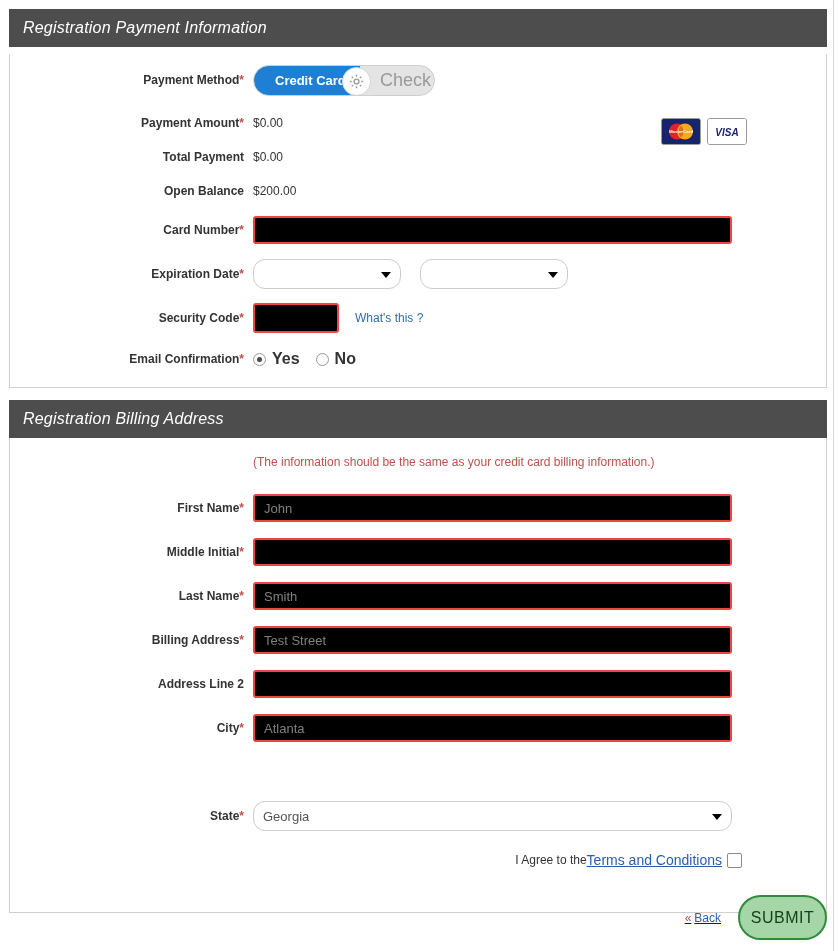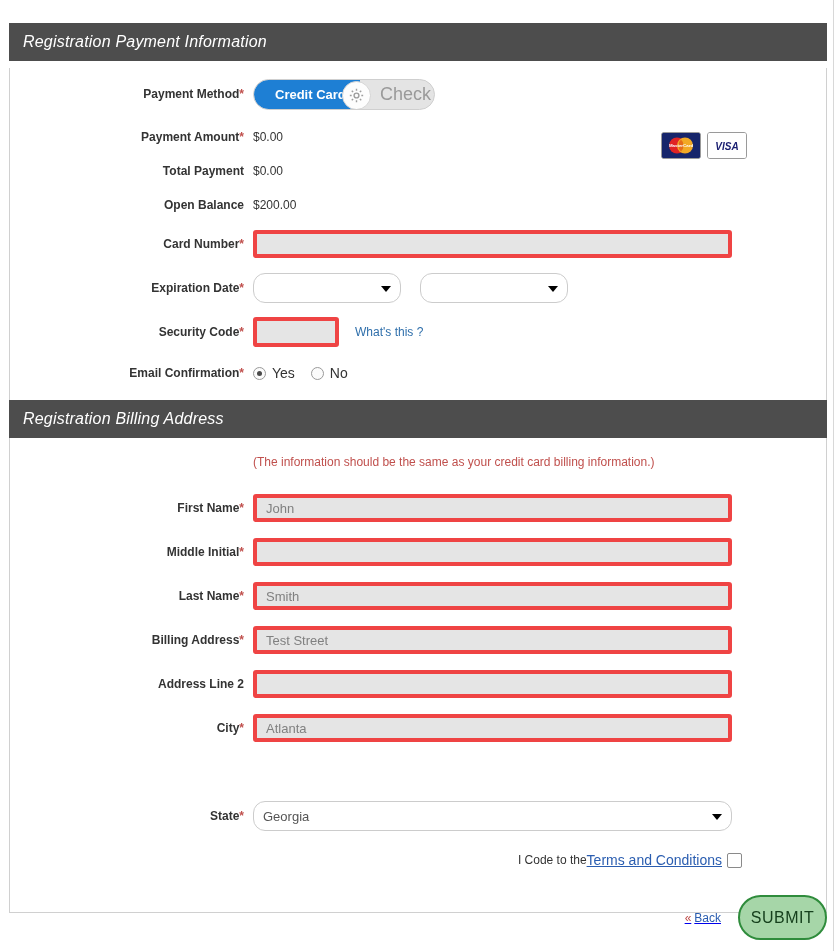--- a/index.html
+++ b/index.html
@@ -55,23 +55,23 @@
     flex: none;
   }
   .req { color: #c0504d; font-weight: bold; }
   .val {
     font-size: 12px;
     color: #333333;
   }
 
   input.txt, .txtbox {
     height: 28px;
-    border: 4px solid #ef4444;
+    border: 2px solid #ef4444;
     border-radius: 3px;
-    background: #e5e5e5;
+    background: #000000;
     font-family: "Liberation Sans", sans-serif;
     font-size: 13px;
     color: #808080;
     padding: 0 9px;
     outline: none;
   }
   input.txt::placeholder { color: #808080; opacity: 1; }
   .w-wide { width: 479px; }
   .w-small { width: 86px; }
 
@@ -162,21 +162,21 @@
   .radio {
     width: 13px; height: 13px; border-radius: 50%;
     border: 1px solid #9a9a9a; background: #fbfbfb;
     position: relative; display: inline-block;
   }
   .radio.on::after {
     content: ""; position: absolute;
     left: 3px; top: 3px; width: 5px; height: 5px;
     border-radius: 50%; background: #4a4a4a;
   }
-  .radio-lbl { font-size: 14px; font-weight: normal; color: #333; }
+  .radio-lbl { font-size: 16px; font-weight: bold; color: #333; }
 
   .note {
     color: #c0504d;
     font-size: 12px;
   }
 
   .checkbox {
     width: 15px; height: 15px;
     border: 1px solid #8a8a8a;
     border-radius: 2px;
@@ -207,21 +207,21 @@
     display: flex; align-items: center; justify-content: center;
     cursor: pointer;
     font-family: "Liberation Sans", sans-serif;
   }
 </style>
 </head>
 <body>
 
 <div class="page-frame">
 
-  <div class="panel" style="top:23px;">
+  <div class="panel" style="top:9px;">
     <div class="panel-header">Registration Payment Information</div>
     <div class="panel-body" style="height:334px; position:relative;">
 
       <div class="row" style="height:52px; margin-top:7px;">
         <div class="lbl"><span>Payment Method</span><span class="req">*</span></div>
         <div class="toggle">
           <div class="on">Credit Card</div>
           <div class="off">Check</div>
           <div class="knob">
             <svg width="17" height="17" viewBox="0 0 24 24">
@@ -349,21 +349,21 @@
 
       <div class="row" style="height:44px;">
         <div class="lbl"><span>State</span><span class="req">*</span></div>
         <div class="selbox sel-state">
           <span>Georgia</span>
           <span class="arrow"></span>
         </div>
       </div>
 
       <div class="row" style="height:44px; justify-content:flex-end; padding-right:84px;">
-        <span style="font-size:12px; color:#333;">I Code to the </span>
+        <span style="font-size:12px; color:#333;">I Agree to the </span>
         <a href="#" class="link-u">Terms and Conditions</a>
         <span class="checkbox" style="margin-left:5px;"></span>
       </div>
 
     </div>
   </div>
 
   <div class="footer">
     <a href="#" class="back-link">
       <span class="chev">«</span>

